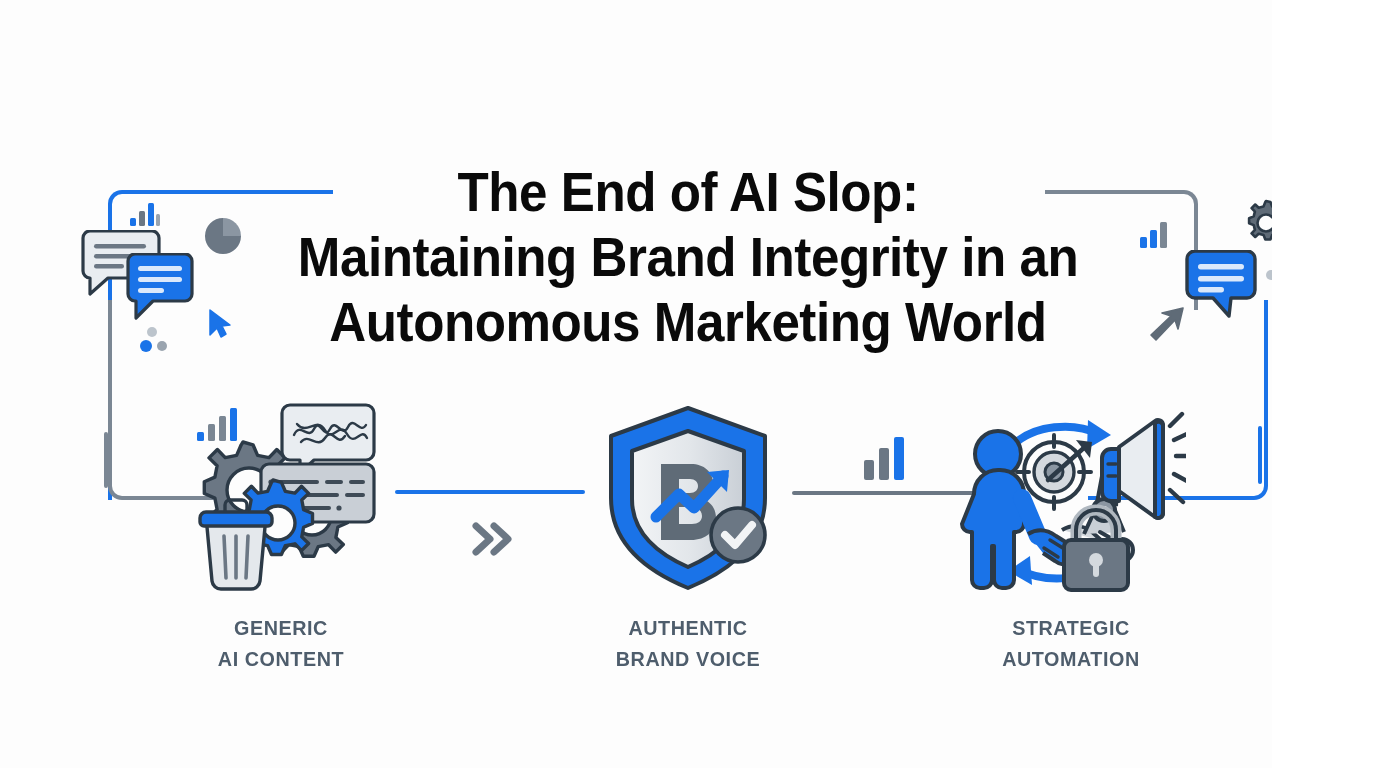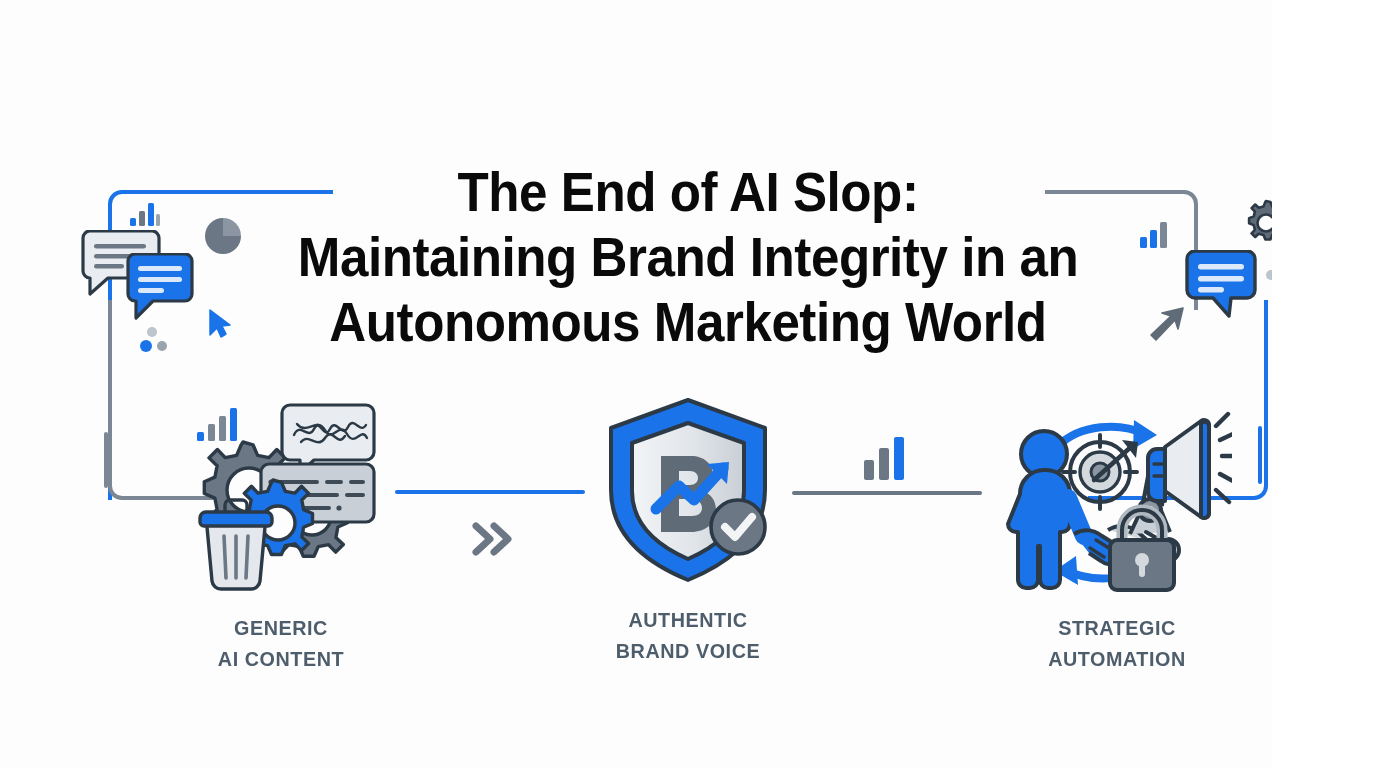--- a/index.html
+++ b/index.html
@@ -283,21 +283,21 @@
           <path d="M43 134 l2 42 M55 134 l0 42 M67 134 l-2 42" stroke="#6b7784" stroke-width="3.6" stroke-linecap="round"></path>
         </g>
       </svg>
     </div>
     <div class="pillar-label">
       <div>GENERIC</div>
       <div>AI CONTENT</div>
     </div>
   </div>
 
-  <div class="pillar" style="left:538px; top:390px;">
+  <div class="pillar" style="left:538px; top:398px;">
     <div class="pillar-icon">
       <svg width="178" height="192" viewBox="0 0 178 192">
         <defs>
           <linearGradient id="shieldInner" x1="0" y1="0" x2="1" y2="0">
             <stop offset="0%" stop-color="#f2f4f6"></stop>
             <stop offset="52%" stop-color="#e2e6ea"></stop>
             <stop offset="100%" stop-color="#c9cfd6"></stop>
           </linearGradient>
         </defs>
 
@@ -315,21 +315,21 @@
         <circle cx="139" cy="133" r="27" fill="#6b7784" stroke="#2c3a47" stroke-width="3.6"></circle>
         <path d="M126 133 L136 143 L153 123" fill="none" stroke="#f2f4f6" stroke-width="8" stroke-linecap="round" stroke-linejoin="round"></path>
       </svg>
     </div>
     <div class="pillar-label">
       <div>AUTHENTIC</div>
       <div>BRAND VOICE</div>
     </div>
   </div>
 
-  <div class="pillar" style="left:967px; top:398px;">
+  <div class="pillar" style="left:921px; top:398px;">
     <div class="pillar-icon">
       <svg width="230" height="192" viewBox="0 0 230 192">
 
         <g>
           <path d="M56 44 C78 22 118 20 143 32" fill="none" stroke="#1a73e8" stroke-width="8" stroke-linecap="round"></path>
           <path d="M132 18 L155 33 L131 47 Z" fill="#1a73e8"></path>
           <path d="M148 163 C124 180 86 180 64 168" fill="none" stroke="#1a73e8" stroke-width="8" stroke-linecap="round"></path>
           <path d="M74 154 L52 169 L76 183 Z" fill="#1a73e8"></path>
         </g>
 

